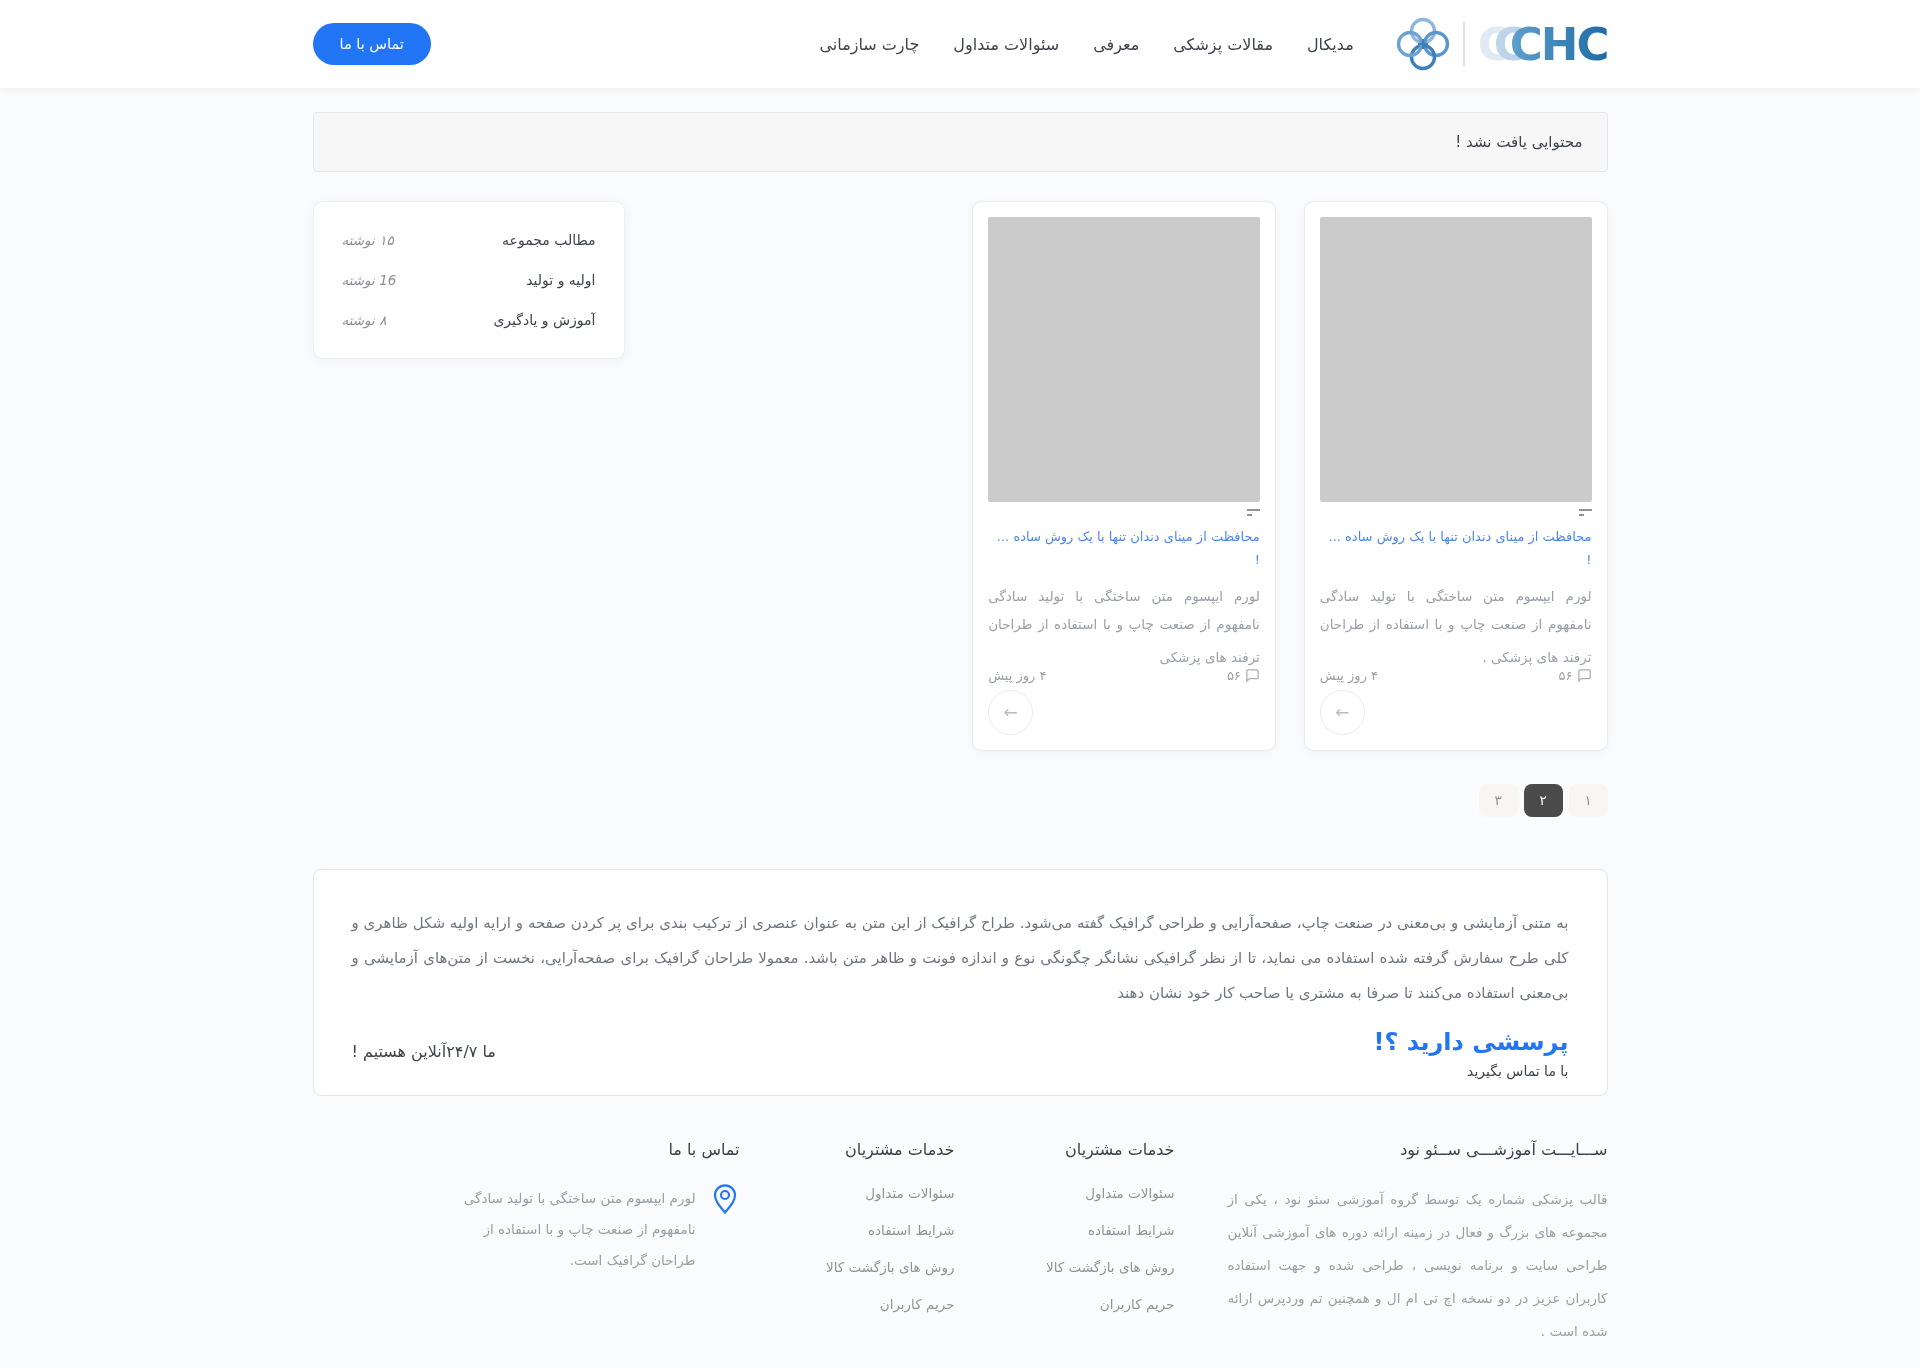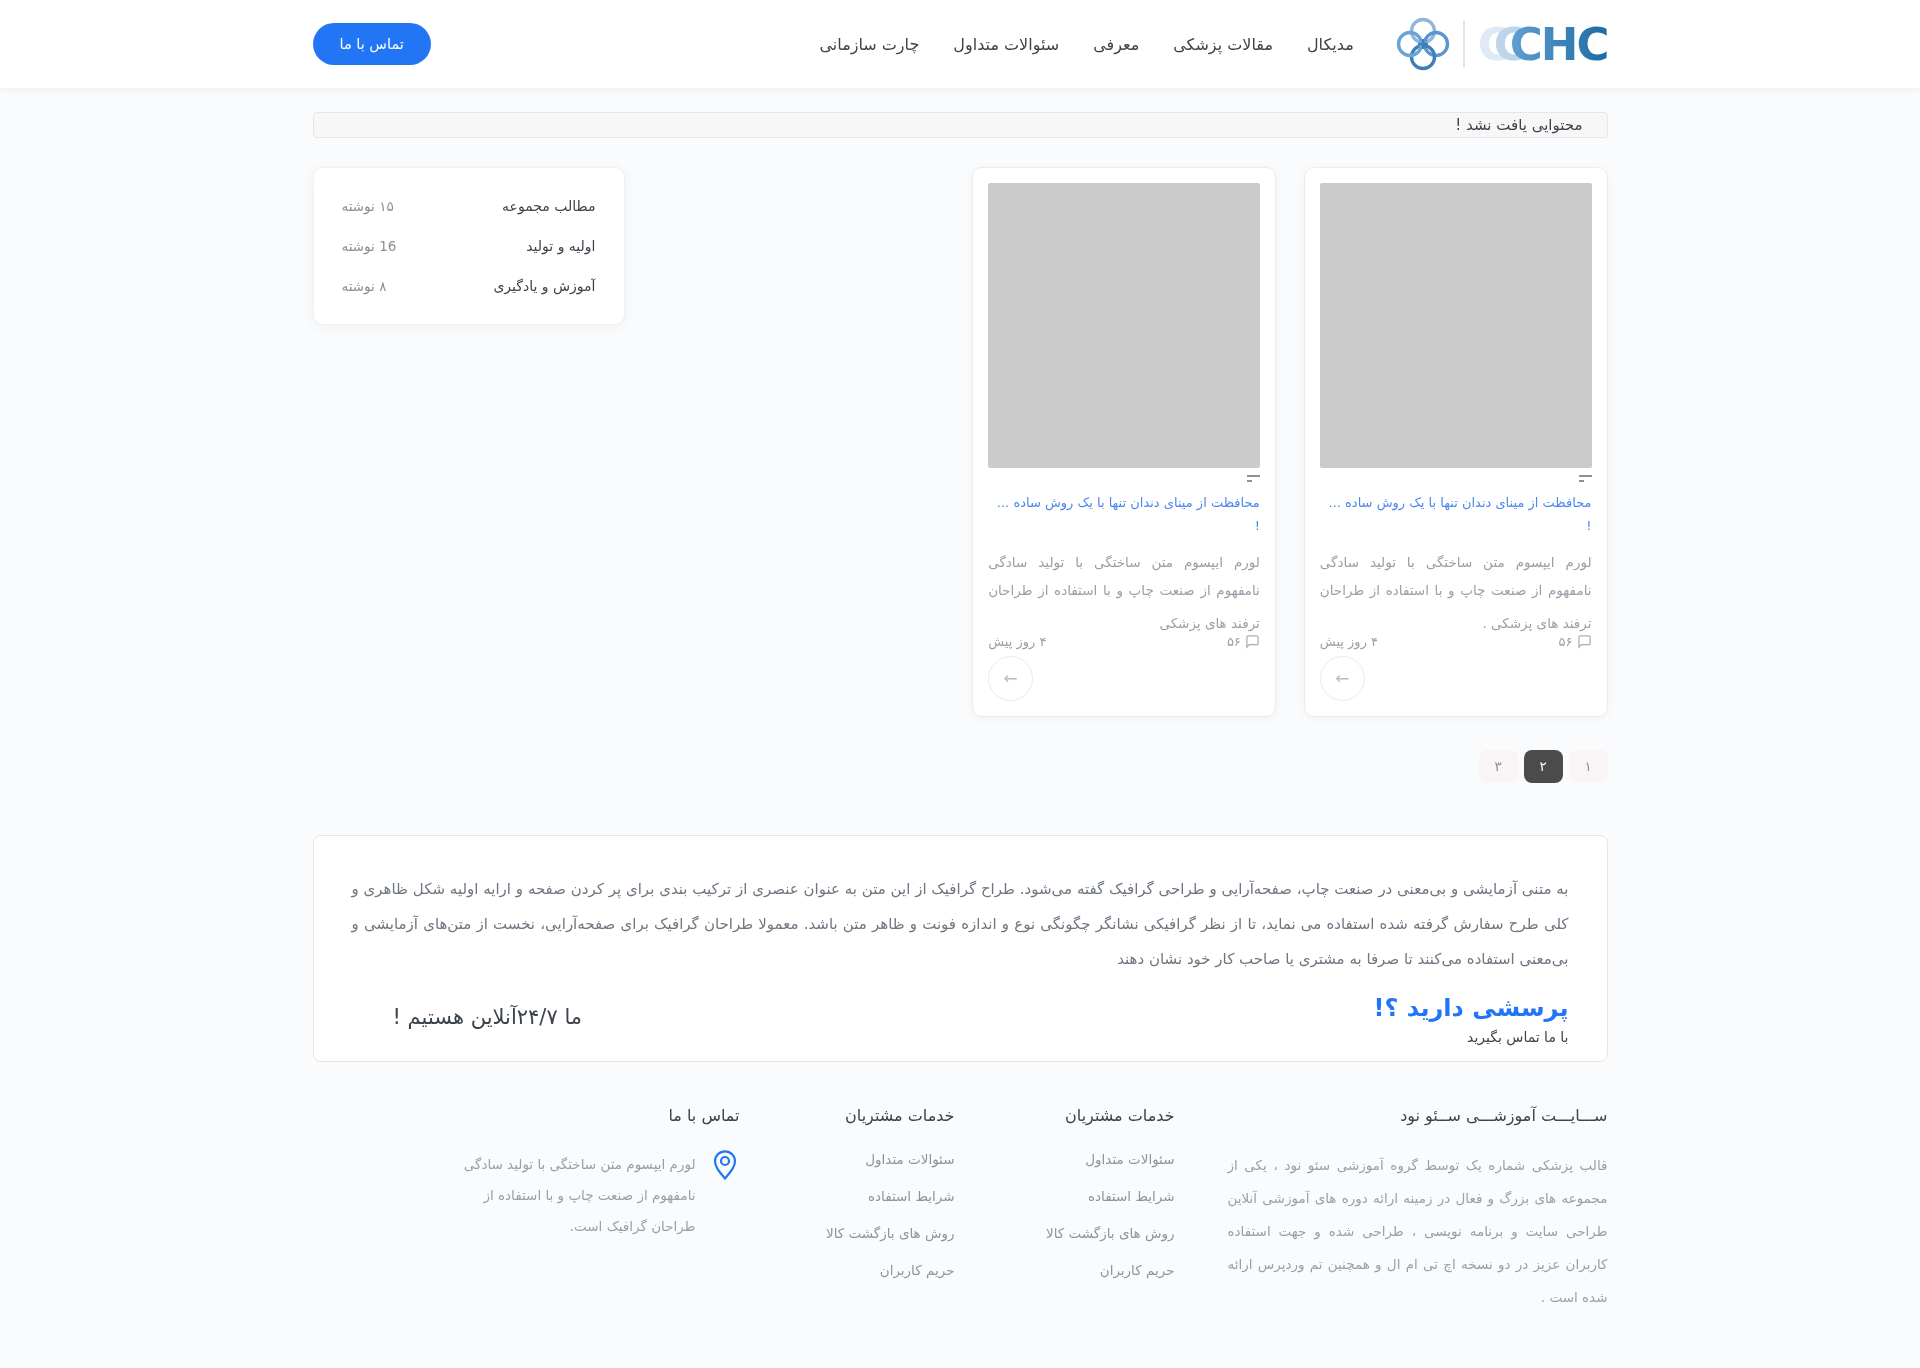--- a/index.html
+++ b/index.html
@@ -28,21 +28,21 @@
   .contact-btn {
     margin-right:auto; background:#2276f5; color:#fff; border:none; cursor:pointer;
     border-radius:22px; padding:13px 27px; font-size:14.5px; font-family:inherit;
   }
 
   .container { width:1295px; margin:0 auto; }
 
   
   .notice {
     margin-top:24px; background:#f7f7f8; border:1px solid #e6e6e9; border-radius:4px;
-    padding:3px 24px; font-size:15px; color:#3d434b;
+    padding:20px 24px; font-size:15px; color:#3d434b;
   }
 
   
   .content { display:flex; gap:16px; margin-top:29px; align-items:flex-start; }
   .posts { flex:1; display:grid; grid-template-columns:repeat(3,1fr); gap:28px; }
   .post-card {
     background:#fff; border:1px solid #ececf0; border-radius:10px;
     box-shadow:0 2px 10px rgba(30,30,60,.04); padding:15px; min-height:533px;
   }
   .post-image { height:285px; background:#cbcbcb; border-radius:2px; }
@@ -59,40 +59,40 @@
     width:45px; height:45px; border-radius:50%; border:1px solid #ebebee; background:#fff; cursor:pointer;
     display:flex; align-items:center; justify-content:center; color:#b9bcc1; font-size:17px; direction:ltr; font-family:inherit;
   }
 
   .sidebar-card {
     width:312px; background:#fff; border:1px solid #f0f0f3; border-radius:10px;
     box-shadow:0 2px 12px rgba(30,30,60,.05); padding:18px 28px;
   }
   .cat-row { display:flex; justify-content:space-between; align-items:center; padding:12px 0; }
   .cat-label { font-size:14px; color:#3d434b; }
-  .cat-count { font-size:13.5px; color:#8b9097; }
+  .cat-count { font-size:13.5px; color:#8b9097;font-style:italic; }
 
   
   .pagination { display:flex; gap:6px; margin-top:33px; }
   .page-btn {
     width:39px; height:33px; border:none; border-radius:8px; background:#faf5f5; color:#8b9097;
     display:flex; align-items:center; justify-content:center; font-size:13.5px; cursor:pointer; font-family:inherit;
   }
   .page-btn.active { background:#4b4b4b; color:#fff; }
 
   
   .question-box {
     background:#fff; border:1px solid #e6e6e9; border-radius:8px;
     margin-top:52px; padding:36px 38px 16px;
   }
   .q-para { color:#6f7680; font-size:15px; line-height:2.35; text-align:justify; }
   .q-row { display:flex; justify-content:space-between; align-items:center; margin-top:12px; }
   .q-title { color:#2276f5; font-size:24px; font-weight:600; line-height:1.5; }
   .q-sub { color:#3d434b; font-size:14px; margin-top:3px; }
-  .q-online { color:#3d434b; font-size:21px;margin-left:41px; }
+  .q-online { color:#3d434b; font-size:16px; }
 
   
   footer { margin-top:44px; }
   .footer-inner { width:1295px; margin:0 auto; display:flex; align-items:flex-start; }
   .f-title { font-size:16px; color:#3c434c; font-weight:500; margin-bottom:24px; }
   .f-about { width:380px; }
   .f-about p { color:#9aa0a8; font-size:13.5px; line-height:2.45; text-align:justify; }
   .f-svc1 { width:200px; margin-right:53px; }
   .f-svc2 { width:215px; margin-right:20px; }
   .f-links { list-style:none; display:flex; flex-direction:column; gap:17px; }

